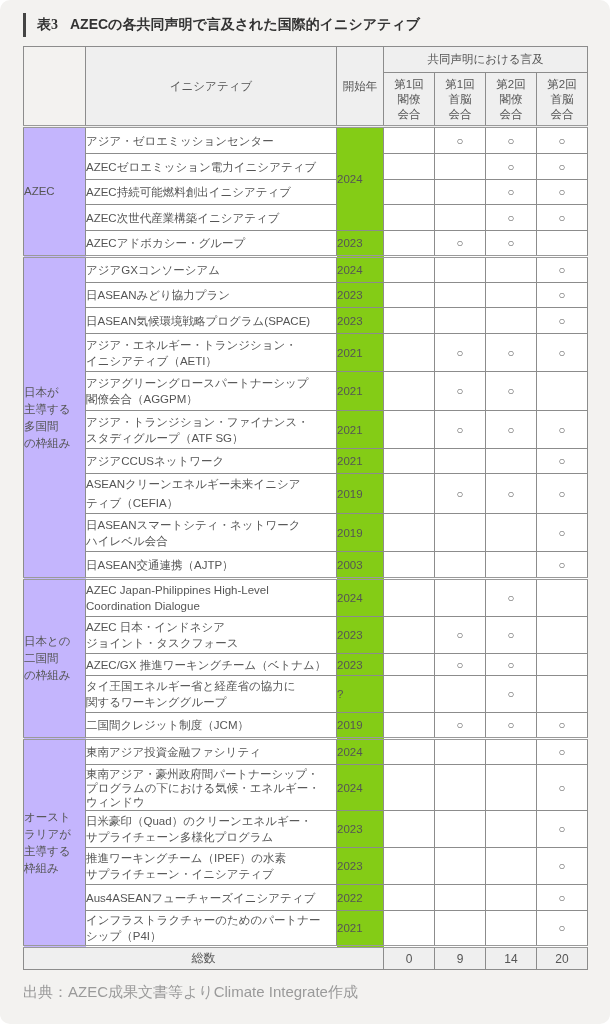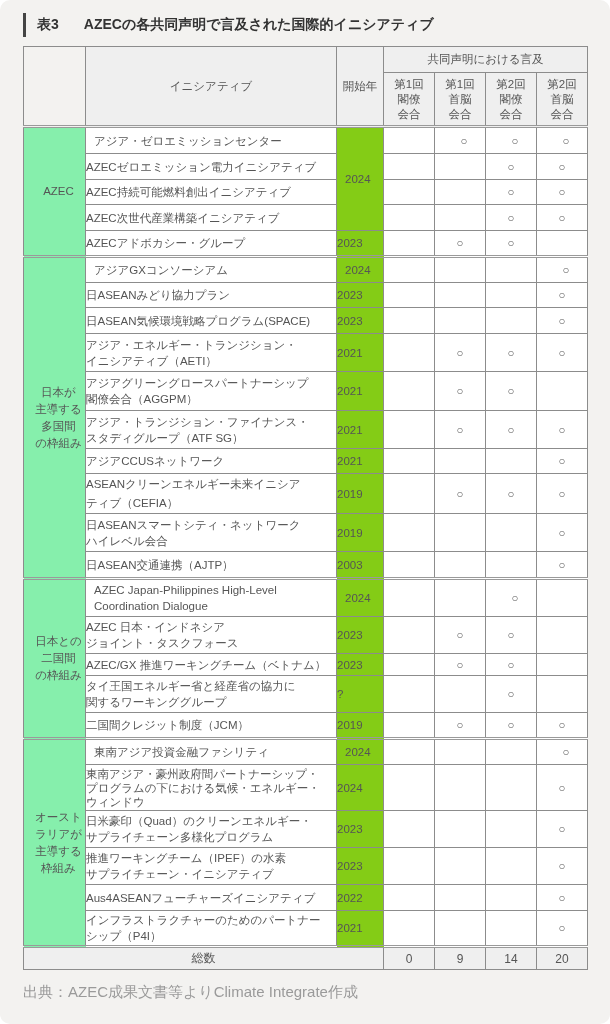--- a/index.html
+++ b/index.html
@@ -3,46 +3,46 @@
   <meta charset="utf-8">
   <style>
     html, body { margin: 0; padding: 0; background: #ffffff; }
     .card {
       position: relative; width: 610px; height: 1024px;
       background: #f3f2f0; border-radius: 10px; overflow: hidden;
       font-family: "Liberation Sans", "DejaVu Sans", sans-serif;
     }
     .title-bar { position: absolute; left: 23px; top: 13px; width: 3px; height: 24px; background: #444444; }
     .title { position: absolute; left: 37px; top: 16px; font-size: 14px; font-weight: bold; color: #333333; white-space: nowrap; }
-    .title .num { margin-right: 25px; }
+    .title .num { margin-right: 12px; font-family: Liberation Serif, serif; }
 
     table.main {
       position: absolute; left: 23px; top: 46px; width: 564px;
       border-collapse: collapse; table-layout: fixed;
       border: 1px solid #7f7f7f;
     }
     table.main td, table.main th {
       border: 1px solid #8c8c8c; padding: 0;
       font-size: 11.5px; color: #555555; font-weight: normal;
       vertical-align: middle;
     }
     th.hd { background: #efefef; color: #555; text-align: center; }
     td.corner { background: #f3f2f0; }
     th.meet { white-space: pre-line; line-height: 15px; font-size: 11.5px; }
     td.grp {
-      background: #86efac; color: #333333; font-weight: bold; font-size: 12.5px;
-      text-align: center; white-space: pre-line; line-height: 17px;
+      background: #c4b5fd; color: #333333; font-weight: bold; font-size: 12.5px;
+      text-align: left; white-space: pre-line; line-height: 17px;
     }
     td.name {
       background: #ffffff; text-align: left; padding-left: 7px; padding-right: 4px;
       white-space: pre-line; line-height: 16px;
     }
     td.yr { background: #84cc16; text-align: left; font-size: 12px; }
     td.mk { background: #ffffff; text-align: center; font-size: 14px; color: #6a6a6a; }
-    tr.gstart td { border-top: 3px double #9a9a9a; padding-left: 8px; }
+    tr.gstart td { border-top: 3px double #9a9a9a; }
     tr.total td { border-top: 3px double #9a9a9a; background: #efefef; text-align: center; font-size: 12px; color: #555; height: 21px; }
 
     .h22 td { height: 21px; }
     .h25 td { height: 24px; }
     .h26 td { height: 25px; }
     .h35 td { height: 34px; }
     .h37 td { height: 36px; }
     .h38 td { height: 37px; }
     .h39 td { height: 38px; }
     .h40 td { height: 39px; }

